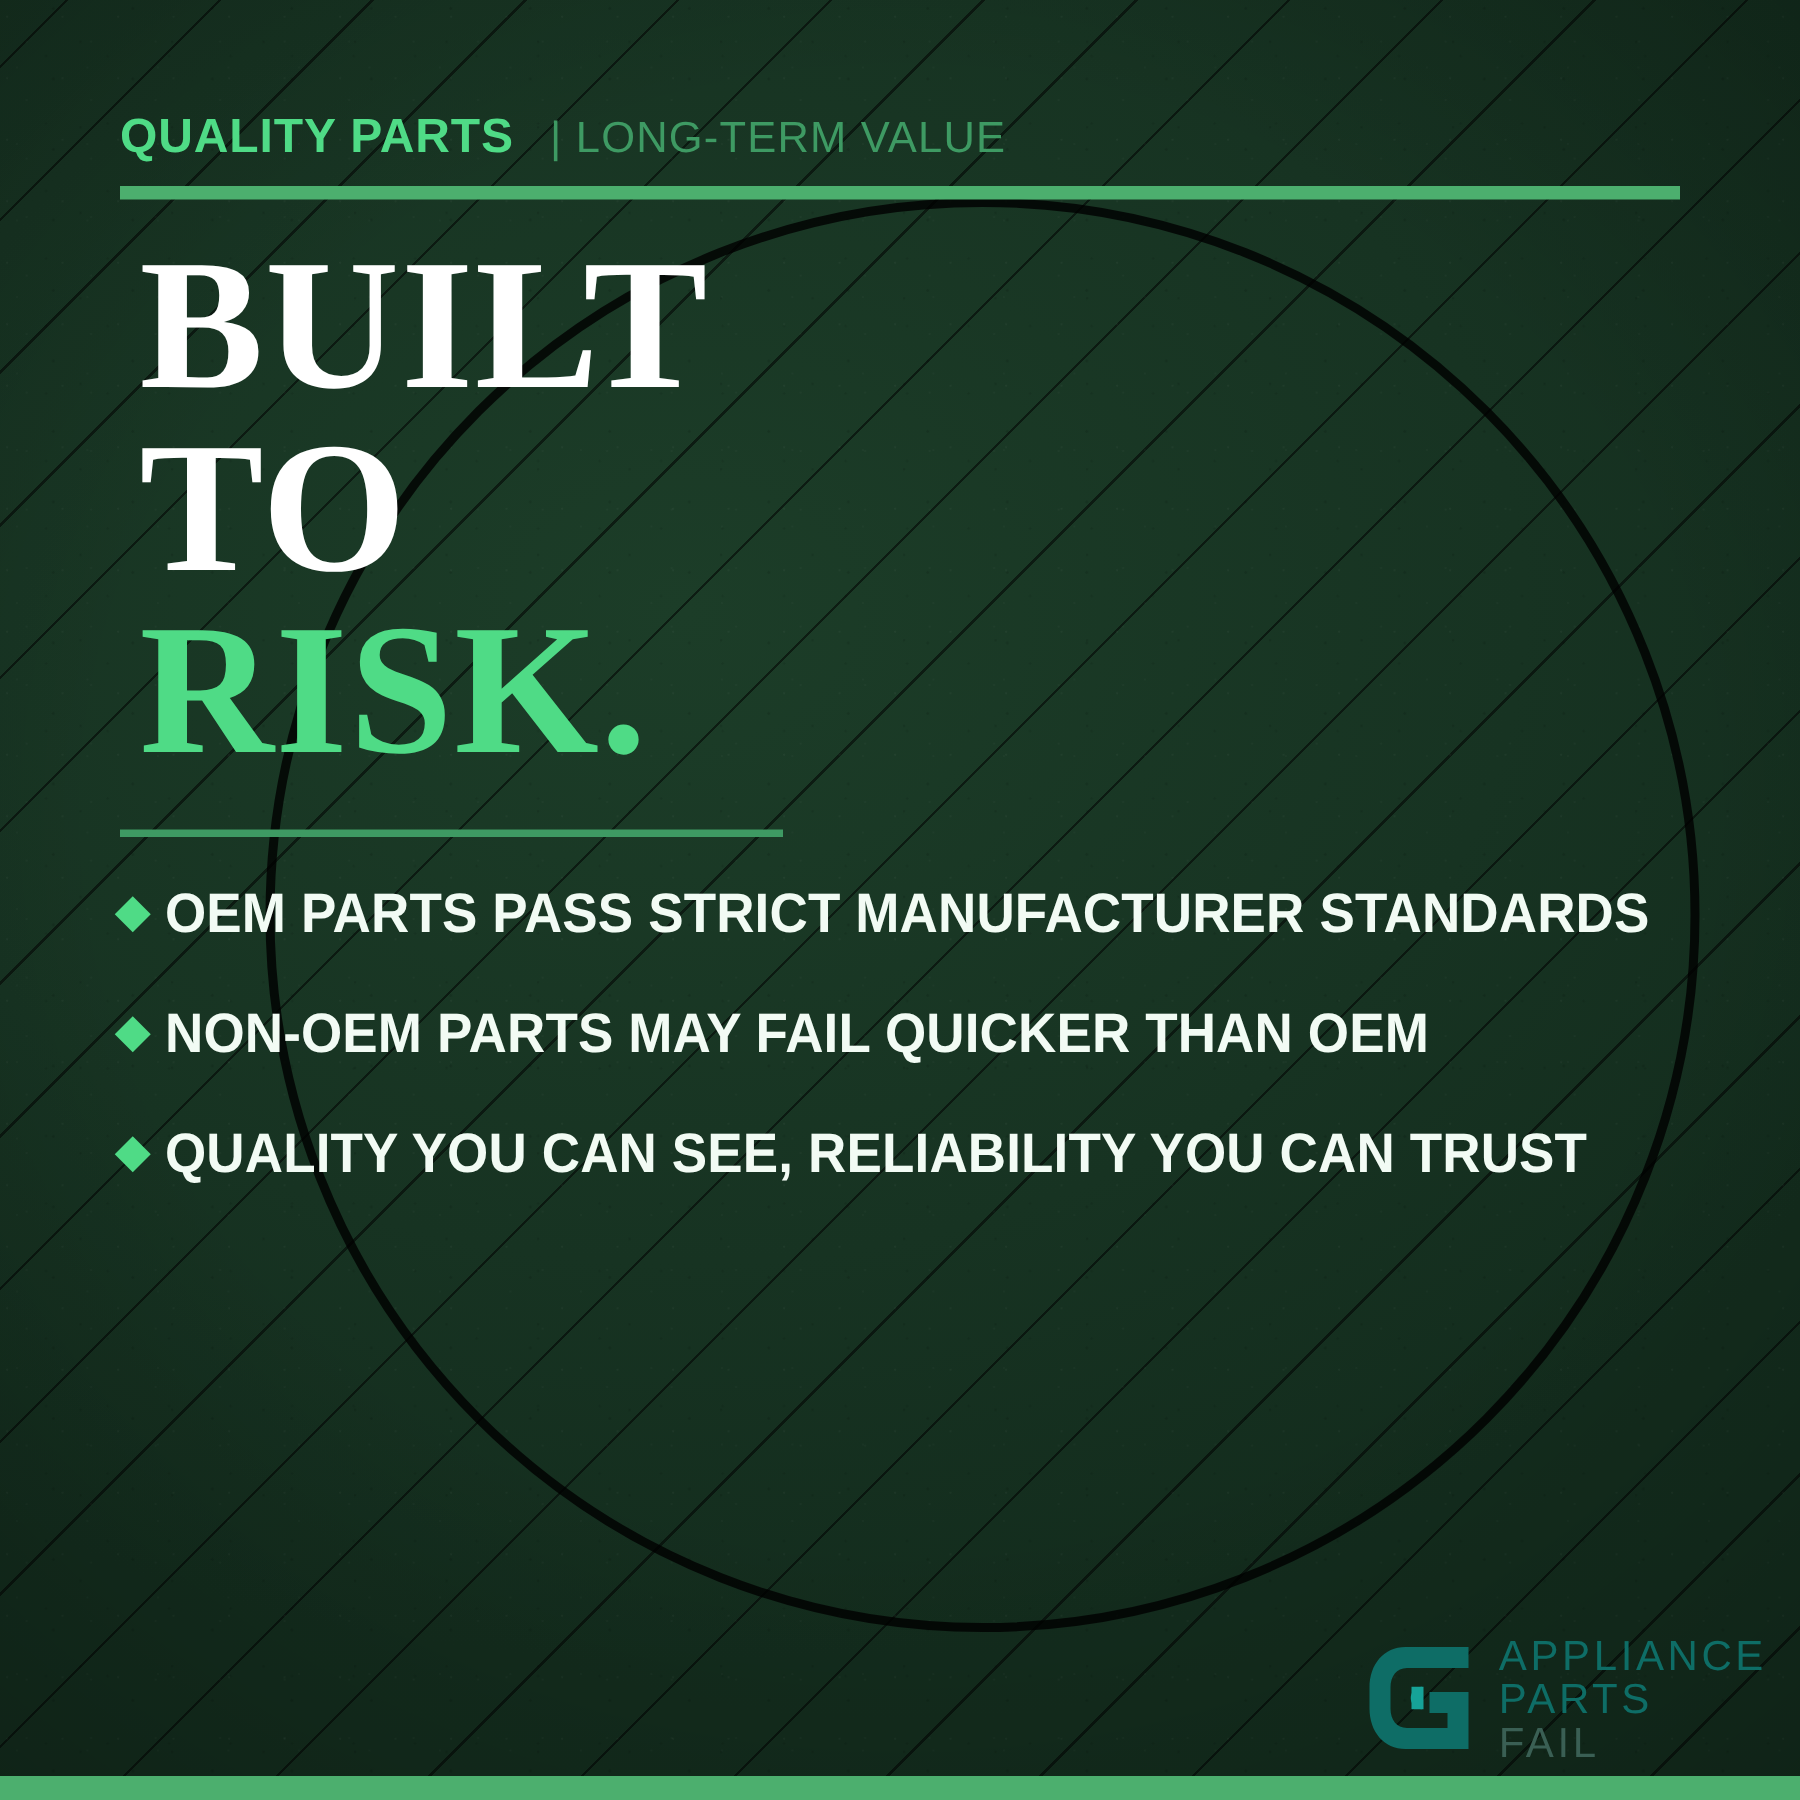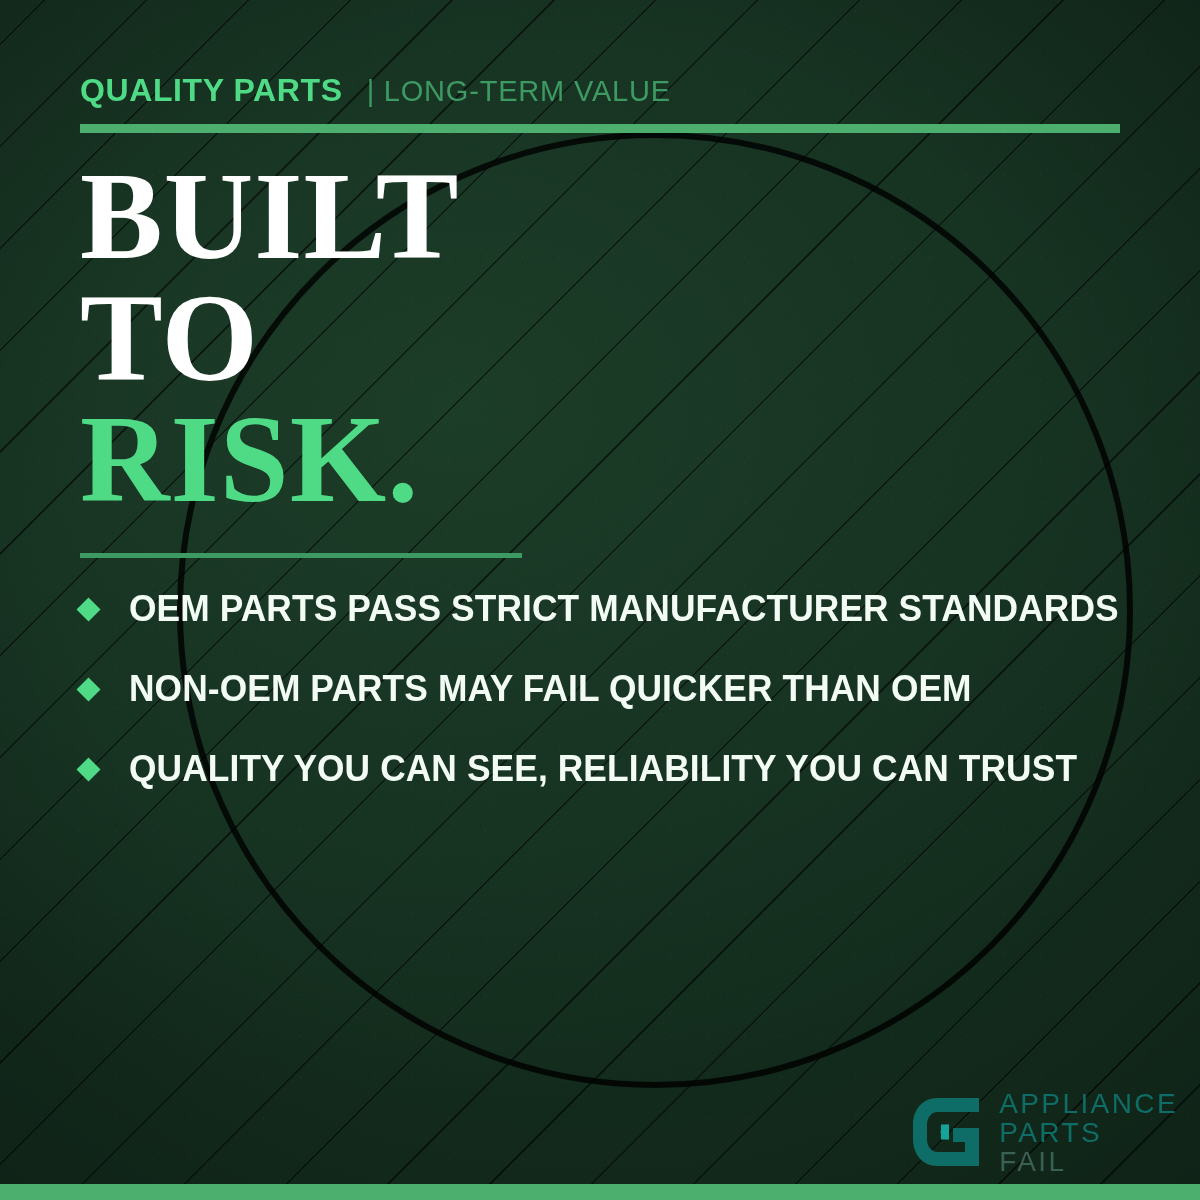--- a/index.html
+++ b/index.html
@@ -82,21 +82,21 @@
   }
 
   .rule-top {
     position:absolute; left:80px; top:124px;
     width:1040px; height:9px;
     background:#4CAF6E;
   }
 
   
   .headline {
-    position:absolute; left:80px; top:156px;
+    position:absolute; left:93px; top:156px;
     font-family:"Liberation Serif", serif;
     font-weight:bold;
     font-size:124px;
     line-height:0.98;
     letter-spacing:1px;
   }
   .hl-line { display:block; white-space:nowrap; }
   .hl-white { color:#FFFFFF; }
   .hl-accent { color:#4FDB86; }
 
@@ -106,21 +106,21 @@
     background:#3E9A63;
   }
 
   
   .bullets {
     position:absolute; left:80px; top:588px;
     width:1060px;
     display:flex; flex-direction:column; gap:38px;
   }
   .bullet-row {
-    display:flex; align-items:center; gap:32px;
+    display:flex; align-items:center; gap:13px;
     white-space:nowrap;
   }
   .diamond {
     flex:0 0 auto;
     width:17px; height:17px;
     background:#4FDB86;
     transform:rotate(45deg);
   }
   .bullet-text {
     font-size:37px;

